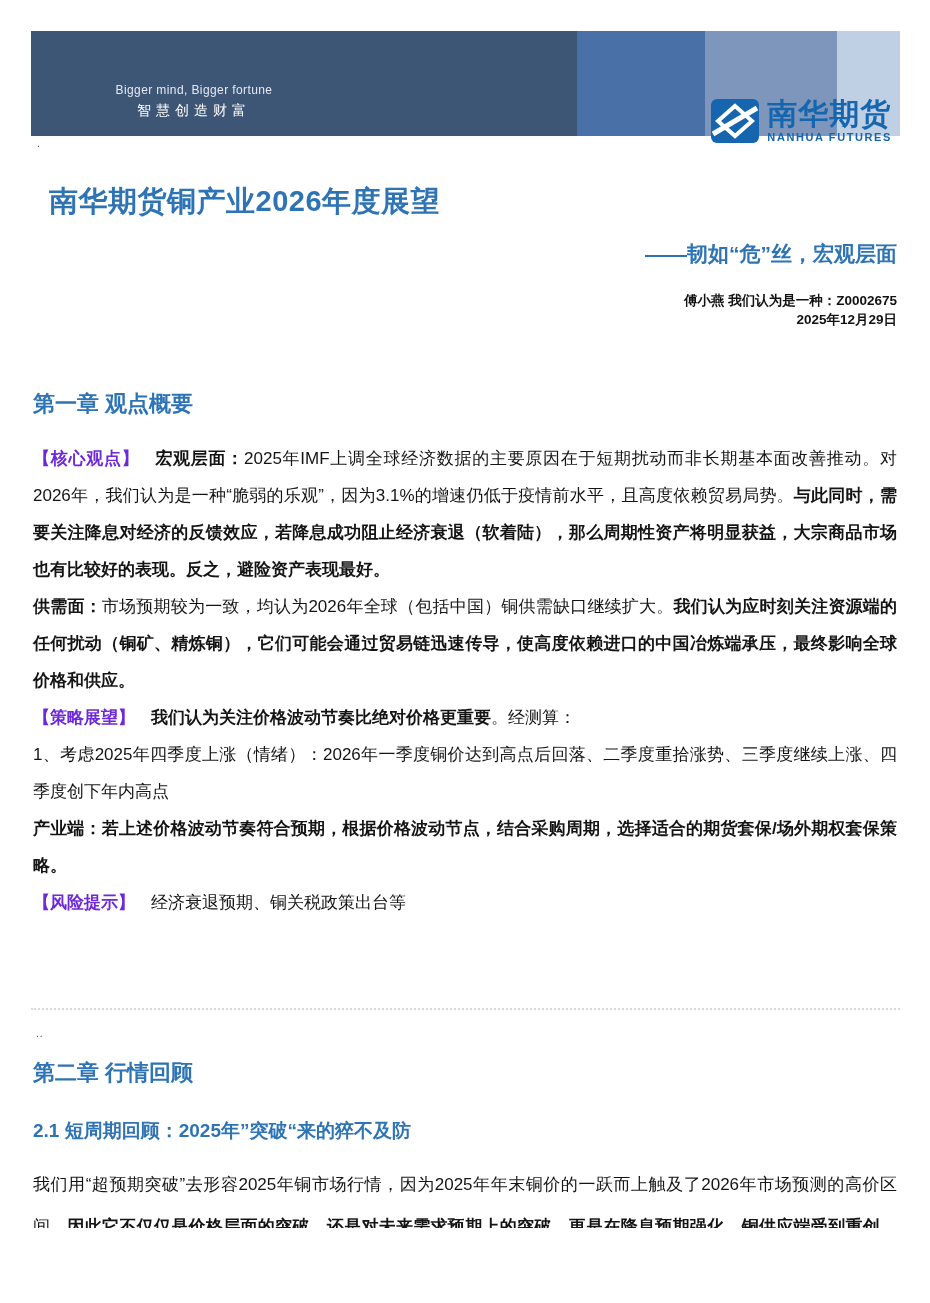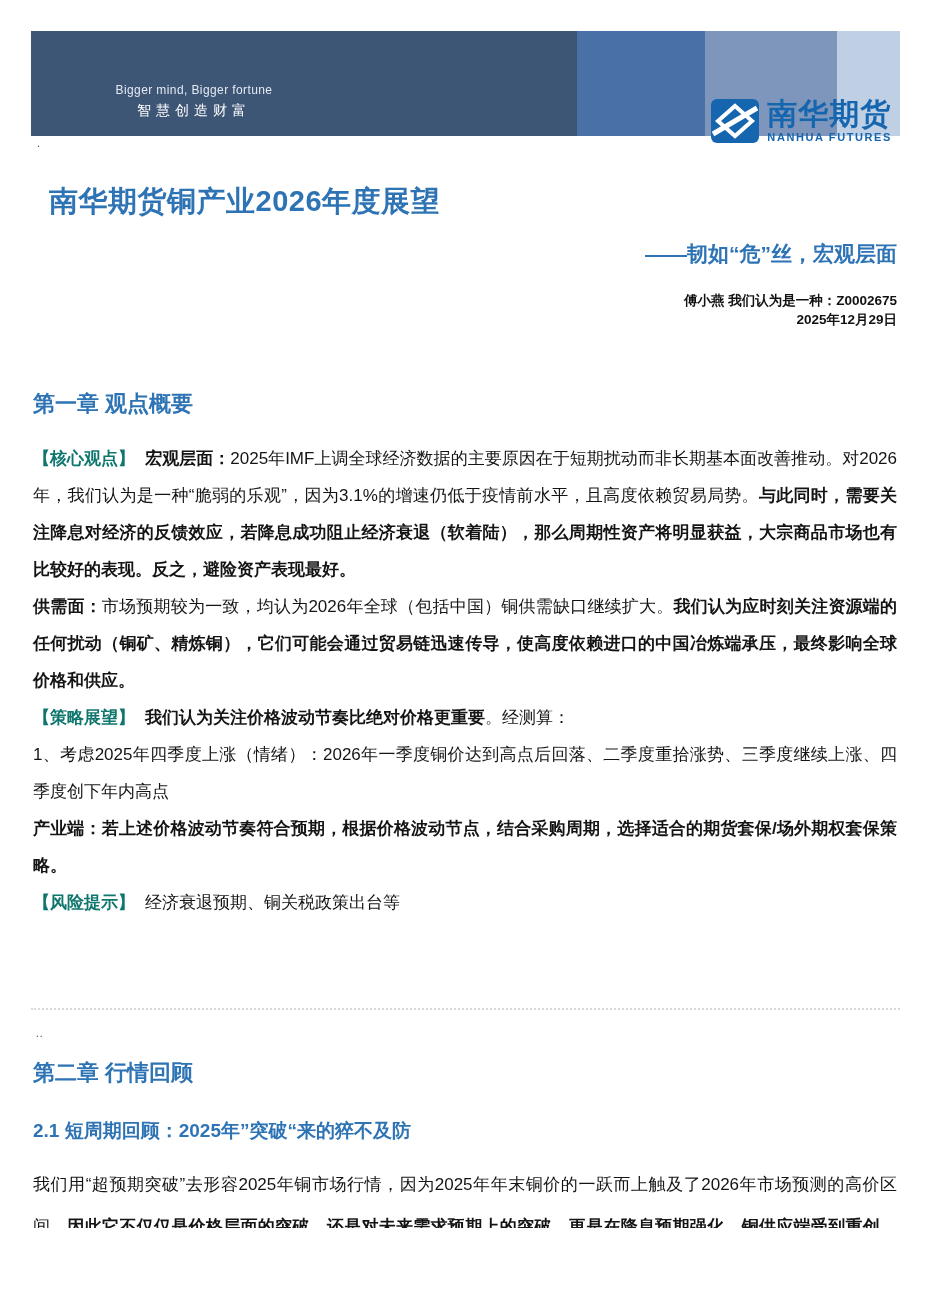--- a/index.html
+++ b/index.html
@@ -34,21 +34,21 @@
   .ch2-heading{top:1058px;}
   .ch2-subheading{position:absolute;left:33px;top:1118px;font-size:19px;font-weight:700;color:#2E74B5;}
 
   
   .body-block{position:absolute;left:33px;width:864px;text-align:justify;color:#141414;}
   .ch1-body{top:440px;font-size:17px;line-height:37px;}
   .ch2-body{top:1164px;font-size:17px;line-height:42px;}
   .body-block p{margin:0;}
   .run-n{font-weight:400;}
   .run-b{font-weight:700;}
-  .run-label{font-weight:700;color:#0f766e;margin-right:10px;}
+  .run-label{font-weight:700;color:#6d28d9;margin-right:16px;}
 
   
   .divider{position:absolute;left:31px;top:1008px;width:869px;border-top:2px dotted #D9D9D9;}
   .section-mark{position:absolute;left:36px;top:1028px;font-size:10px;color:#444;letter-spacing:1px;}
 </style>
 </head>
 <body>
 
 <div class="page">
 

